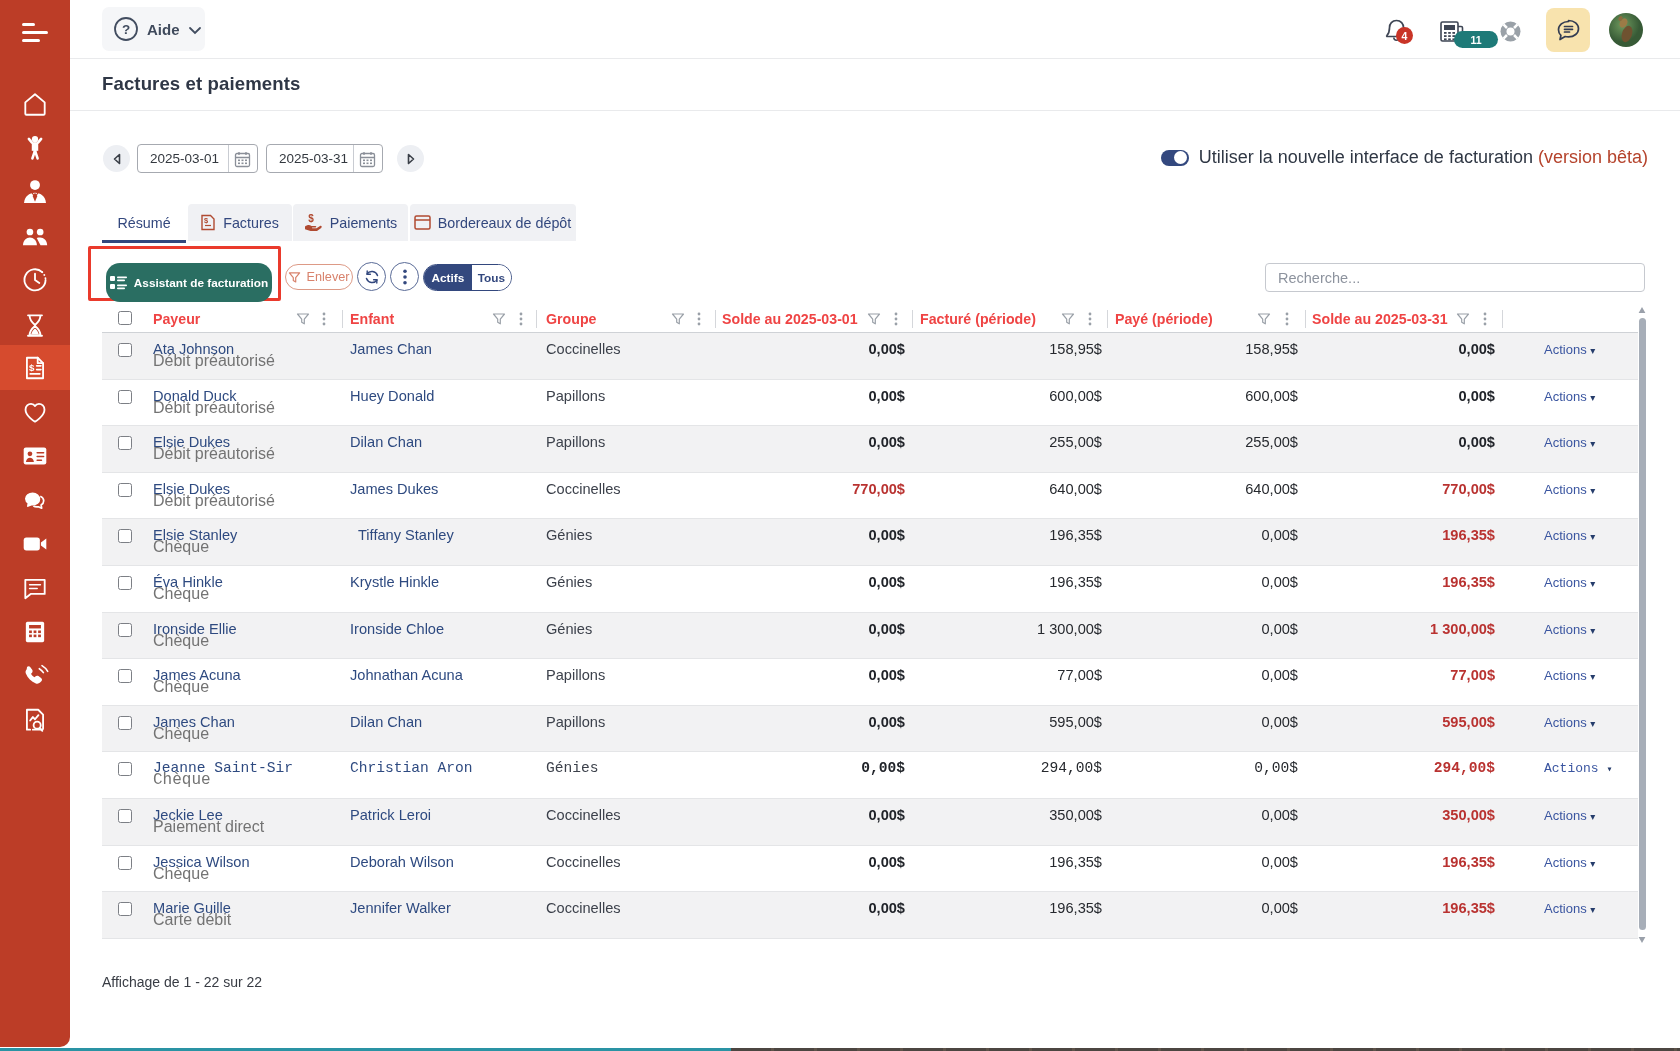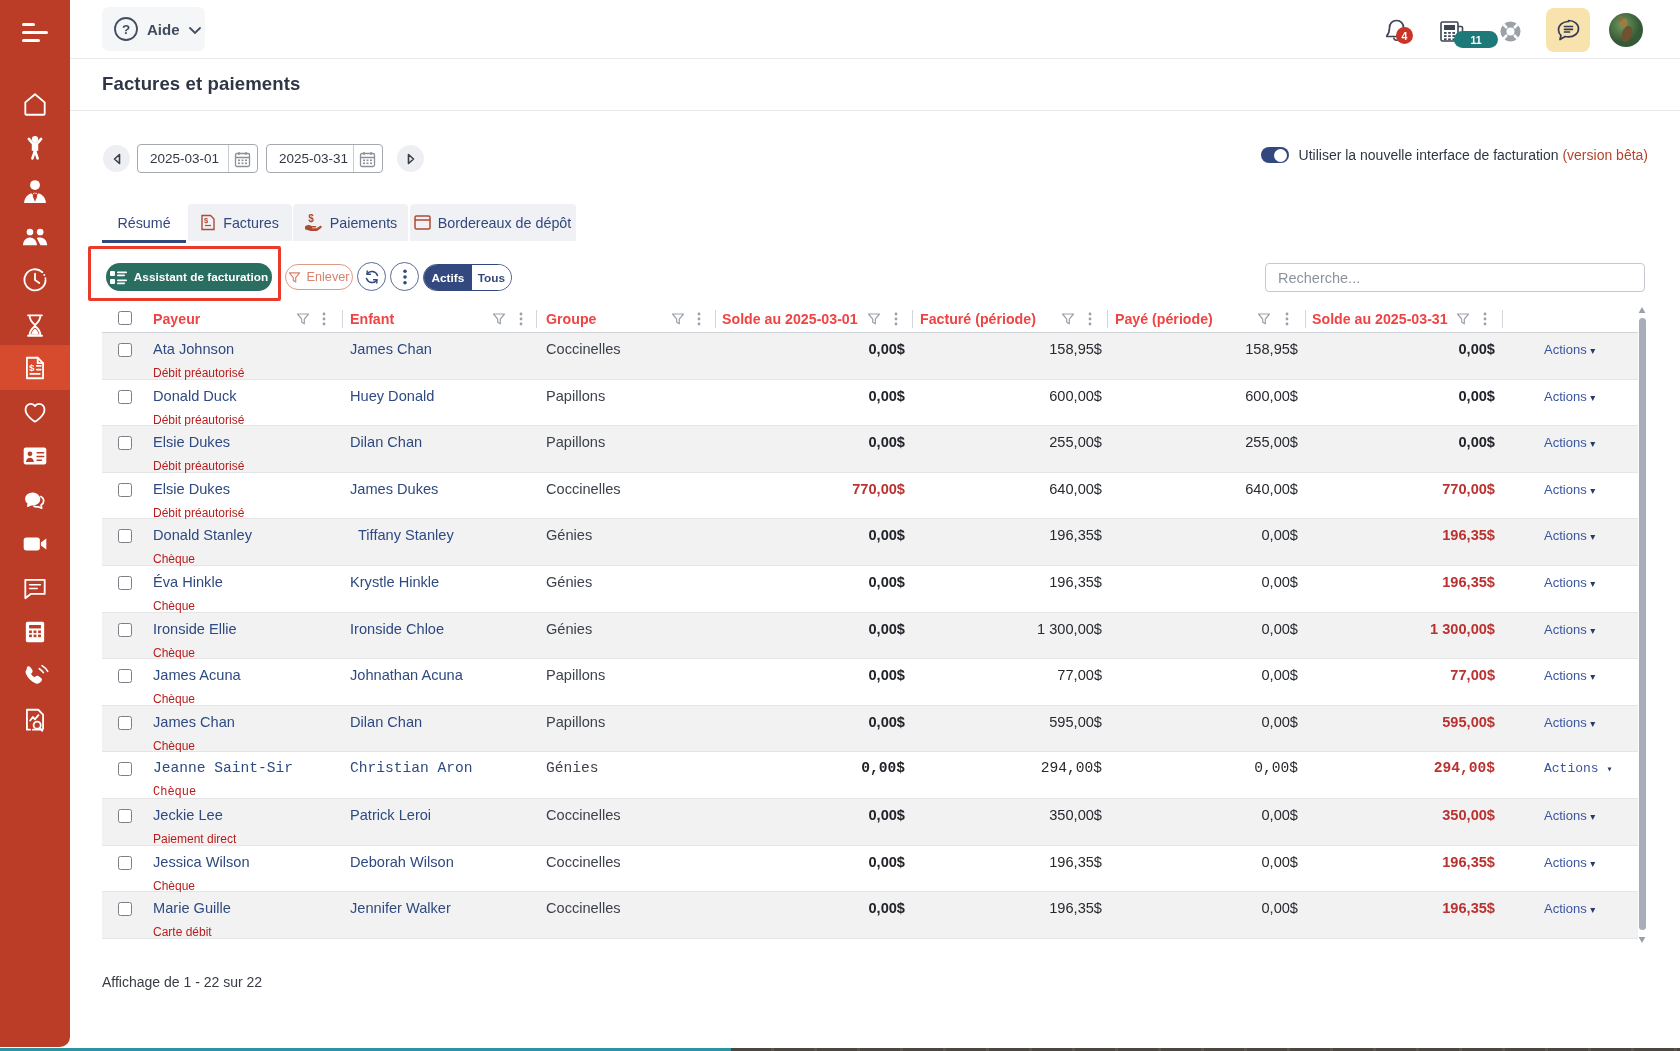--- a/index.html
+++ b/index.html
@@ -39,35 +39,35 @@
   border:1px solid #a6a9b0; border-radius:4px; display:flex; align-items:center; }
 .datebox .dt { font-size:13.5px; color:#33383f; margin-left:12px; }
 .datebox .dsep { position:absolute; right:28px; top:0; width:1px; height:100%; background:#c9ccd2; }
 .datebox svg { position:absolute; right:6px; top:6px; }
 
 
 #toggler { position:absolute; top:147px; right:32px; display:flex; align-items:center; }
 #togpill { width:28px; height:16px; background:#33487e; border-radius:9px; position:relative; }
 #togpill .knob { position:absolute; right:1.5px; top:1.5px; width:13px; height:13px;
   border-radius:50%; background:#fff; }
-#toggler .lab { margin-left:10px; font-size:14px; white-space:nowrap; color:#2f3744; }
+#toggler .lab { margin-left:10px; font-size:18px; white-space:nowrap; color:#2f3744; }
 #toggler .beta { color:#b5432c; }
 
 
 .tab { position:absolute; top:204px; height:37px; background:#f0f1f4;
   border-radius:4px 4px 0 0; display:flex; align-items:center; justify-content:center;
   font-size:14.3px; color:#33487e; white-space:nowrap; }
 .tab svg { margin-right:7px; }
 #tab1 { left:102px; width:84px; background:#fff; }
 #tab1 .ul { position:absolute; left:0; bottom:-2px; width:100%; height:2.6px; background:#33487e; }
 
 
 #annot { position:absolute; left:88px; top:246px; width:193px; height:55px;
   border:3px solid #ea3a2c; border-radius:2px; }
-#assistant { position:absolute; left:106px; top:263px; width:166px; height:28px;
+#assistant { position:absolute; left:106px; top:263px; width:166px; height:39px;
   background:#2a6e62; border-radius:14px; color:#fff; font-size:11.8px; font-weight:bold; white-space:nowrap;
   display:flex; align-items:center; justify-content:center; }
 #assistant svg { margin-right:7px; }
 #enlever { position:absolute; left:285px; top:264px; width:68px; height:26px;
   border:1px solid #dd9a86; border-radius:13px; color:#d8826c; font-size:12.7px;
   display:flex; align-items:center; justify-content:center; }
 #enlever svg { margin-right:5px; }
 .circ2 { position:absolute; top:262px; width:29px; height:29px; border-radius:50%;
   border:1px solid #5a6b97; display:flex; align-items:center; justify-content:center; }
 #seg { position:absolute; left:423px; top:264px; height:27px; display:flex;
@@ -84,21 +84,21 @@
 #thead { position:absolute; left:102px; top:305px; width:1536px; height:28px;
   background:#fff; border-bottom:1px solid #cfd2d6; }
 .hl { position:absolute; top:6px; font-size:14.2px; font-weight:bold; color:#ef4444; }
 .hic { position:absolute; top:7px; }
 .hsep { position:absolute; top:5px; width:1px; height:18px; background:#d5d7db; }
 .cb { position:absolute; width:14px; height:14px; border:1.6px solid #7c7f85;
   border-radius:2.5px; background:#fff; }
 .row { position:absolute; left:102px; width:1536px; height:46.6px;
   border-bottom:1px solid #e4e5e7; }
 .row .name { position:absolute; top:8px; font-size:14.6px; color:#2e4a80; }
-.row .sub { position:absolute; top:33px; font-size:12px; color:#b91c1c; }
+.row .sub { position:absolute; top:19px; font-size:16px; color:#737373; }
 .row .grp { position:absolute; top:8px; font-size:14.6px; color:#3c414b; }
 .row .val { position:absolute; top:8px; font-size:14.6px; font-weight:bold; color:#202329; }
 .row .num { position:absolute; top:8px; font-size:14.6px; color:#26292e; }
 .row .red { color:#b93230; }
 .row .act { position:absolute; top:9px; font-size:13px; color:#3a55a0; }
 .row .caret { color:#253c6b; font-size:10px; }
 
 
 #vscroll { position:absolute; left:1638px; top:305px; width:8px; height:638px; }
 #vscroll .thumb { position:absolute; left:0.5px; top:13px; width:7px; height:612px;
@@ -523,21 +523,21 @@
   <span class="name" style="left:248px;">James Dukes</span>
   <span class="grp" style="left:444px;">Coccinelles</span>
   <span class="val red" style="right:733px;">770,00$</span>
   <span class="num" style="right:536px;">640,00$</span>
   <span class="num" style="right:340px;">640,00$</span>
   <span class="val red" style="right:143px;">770,00$</span>
   <span class="act" style="left:1442px;">Actions <span class="caret">▾</span></span>
 </div>
 <div class="row" style="top:519.4px;background:#f2f2f3;">
   <span class="cb" style="left:16px;top:10px;"></span>
-  <span class="name" style="left:51px;">Donald Stanley</span>
+  <span class="name" style="left:51px;">Elsie Stanley</span>
   <span class="sub" style="left:51px;">Chèque</span>
   <span class="name" style="left:256px;">Tiffany Stanley</span>
   <span class="grp" style="left:444px;">Génies</span>
   <span class="val" style="right:733px;">0,00$</span>
   <span class="num" style="right:536px;">196,35$</span>
   <span class="num" style="right:340px;">0,00$</span>
   <span class="val red" style="right:143px;">196,35$</span>
   <span class="act" style="left:1442px;">Actions <span class="caret">▾</span></span>
 </div>
 <div class="row" style="top:566.0px;background:#ffffff;">

